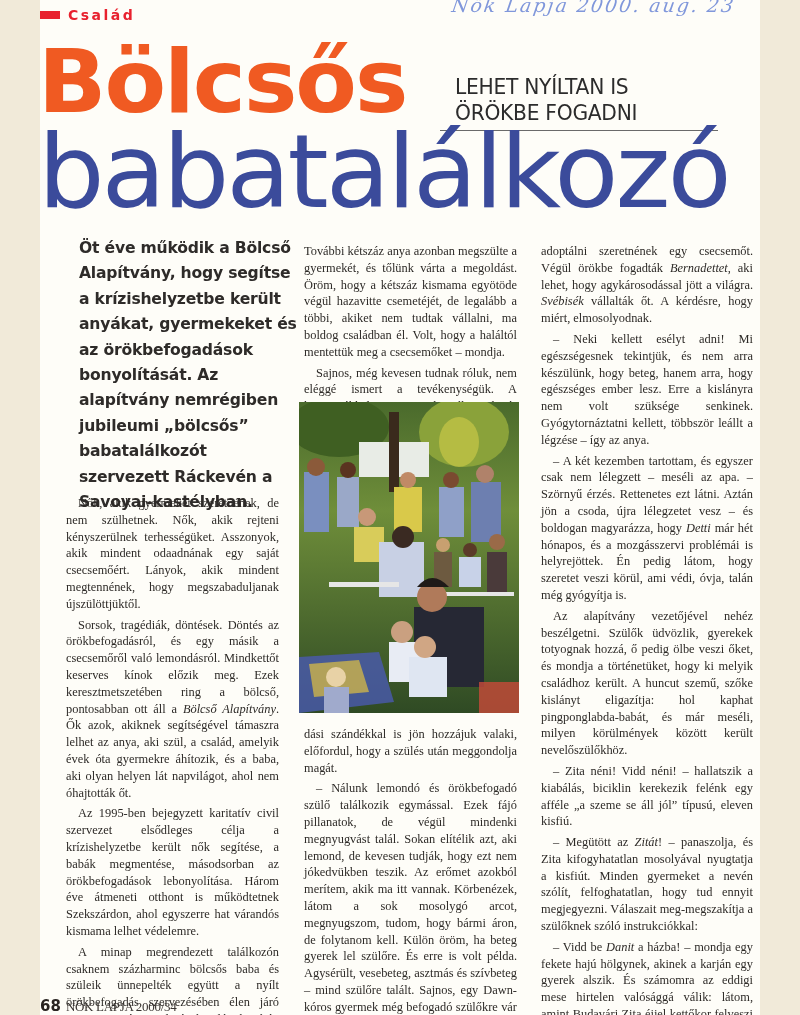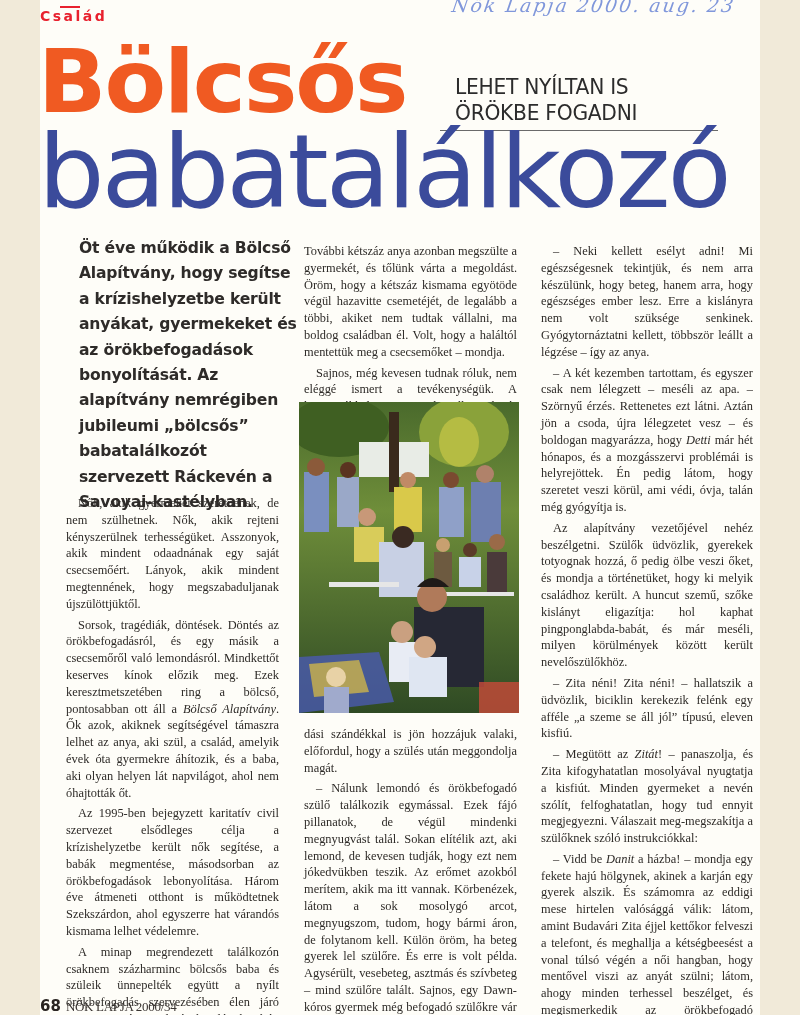--- a/index.html
+++ b/index.html
@@ -1,20 +1,20 @@
 <!DOCTYPE html>
 <html><head>
 <meta charset="utf-8">
 <style>
   html, body { margin:0; padding:0; }
   body { width:800px; height:1015px; background:#f1ead9; position:relative; overflow:hidden; font-family:"Liberation Serif", serif; color:#2a2522; }
   .page { position:absolute; left:40px; top:0; width:720px; height:1015px; background:#fefdf8; }
   .abs { position:absolute; }
 
-  .section-tag { left:0; top:6px; height:18px; display:flex; align-items:center;flex-direction:column; }
+  .section-tag { left:0; top:6px; height:18px; display:flex; align-items:center; }
   .section-bar { width:20px; height:8px; background:#e8212e; margin-right:8px; }
   .section-label { font-family:"DejaVu Sans", sans-serif; font-weight:bold; color:#e8212e; font-size:14px; letter-spacing:2.5px; }
 
   .handwriting { left:412px; top:-6px; font-family:"DejaVu Serif", serif; font-style:italic; font-size:19px; color:#6b86d6; letter-spacing:2px; white-space:nowrap; transform:skewX(-8deg); opacity:.85; }
 
   .title-1 { left:-2px; top:38px; font-family:"DejaVu Sans", sans-serif; font-weight:bold; font-size:88px; color:#f05a22; letter-spacing:-2px; line-height:1; transform:scaleX(1.02); transform-origin:left; }
   .title-2 { left:-2px; top:122px; font-family:"DejaVu Sans", sans-serif; font-weight:normal; font-size:101px; color:#3b4b9b; letter-spacing:-3px; line-height:1; transform:scaleX(1.04); transform-origin:left; }
 
   .subtitle { left:415px; top:74px; font-family:"DejaVu Sans", sans-serif; font-size:22px; color:#2c2c2c; line-height:26px; letter-spacing:-0.3px; transform:scaleX(0.92); transform-origin:left; }
   .subtitle-rule { left:400px; top:130px; width:278px; height:1px; background:#6a6a6a; }
@@ -131,24 +131,25 @@
     </svg>
   </div>
 
   <div class="col col2b">
     <p class="noindent">dási szándékkal is jön hozzájuk valaki, előfordul, hogy a szülés után meggondolja magát.</p>
     <p>– Nálunk lemondó és örökbefogadó szülő találkozik egymással. Ezek fájó pillanatok, de végül mindenki megnyugvást talál. Sokan elítélik azt, aki lemond, de kevesen tudják, hogy ezt nem jókedvükben teszik. Az erőmet azokból merítem, akik ma itt vannak. Körbenézek, látom a sok mosolygó arcot, megnyugszom, tudom, hogy bármi áron, de folytanom kell. Külön öröm, ha beteg gyerek lel szülőre. És erre is volt példa. Agysérült, vesebeteg, asztmás és szívbeteg – mind szülőre talált. Sajnos, egy Dawn-kóros gyermek még befogadó szülőkre vár – hallom Budavári Zitától.</p>
     <p>A csepeli házaspár többéves mesterséges megtermékenyítési kísérletezés után döntött:</p>
   </div>
 
   <div class="col col3">
+    <p class="noindent"><span>adoptálni szeretnének egy csecsemőt. Végül örökbe fogadták </span><i>Bernadettet</i><span>, aki lehet, hogy agykárosodással jött a világra. </span><i>Svébisék</i><span> vállalták őt. A kérdésre, hogy miért, elmosolyodnak.</span></p>
     <p>– Neki kellett esélyt adni! Mi egészségesnek tekintjük, és nem arra készülünk, hogy beteg, hanem arra, hogy egészséges ember lesz. Erre a kislányra nem volt szüksége senkinek. Gyógytornáztatni kellett, többször leállt a légzése – így az anya.</p>
     <p><span>– A két kezemben tartottam, és egyszer csak nem lélegzett – meséli az apa. – Szörnyű érzés. Rettenetes ezt látni. Aztán jön a csoda, újra lélegzetet vesz – és boldogan magyarázza, hogy </span><i>Detti</i><span> már hét hónapos, és a mozgásszervi problémái is helyrejöttek. Én pedig látom, hogy szeretet veszi körül, ami védi, óvja, talán még gyógyítja is.</span></p>
     <p>Az alapítvány vezetőjével nehéz beszélgetni. Szülők üdvözlik, gyerekek totyognak hozzá, ő pedig ölbe veszi őket, és mondja a történetüket, hogy ki melyik családhoz került. A huncut szemű, szőke kislányt eligazítja: hol kaphat pingponglabda-babát, és már meséli, milyen körülmények között került nevelőszülőkhöz.</p>
-    <p>– Zita néni! Zita néni! – hallatszik a üdvözlik, biciklin kerekezik felénk egy afféle „a szeme se áll jól” típusú, eleven kisfiú.</p>
+    <p>– Zita néni! Vidd néni! – hallatszik a kiabálás, biciklin kerekezik felénk egy afféle „a szeme se áll jól” típusú, eleven kisfiú.</p>
     <p><span>– Megütött az </span><i>Zitát</i><span>! – panaszolja, és Zita kifogyhatatlan mosolyával nyugtatja a kisfiút. Minden gyermeket a nevén szólít, felfoghatatlan, hogy tud ennyit megjegyezni. Válaszait meg-megszakítja a szülőknek szóló instrukciókkal:</span></p>
     <p><span>– Vidd be </span><i>Danit</i><span> a házba! – mondja egy fekete hajú hölgynek, akinek a karján egy gyerek alszik. És számomra az eddigi mese hirtelen valósággá válik: látom, amint Budavári Zita éjjel kettőkor felveszi a telefont, és meghallja a kétségbeesést a vonal túlsó végén a női hangban, hogy mentővel viszi az anyát szülni; látom, ahogy minden terhessel beszélget, és megismerkedik az örökbefogadó szülőkkel.</span></p>
 
   </div>
 
   <div class="abs footer">
     <span class="footer-num">68</span>
     <span class="footer-mag">NŐK LAPJA 2000/34</span>
   </div>
 </div>

